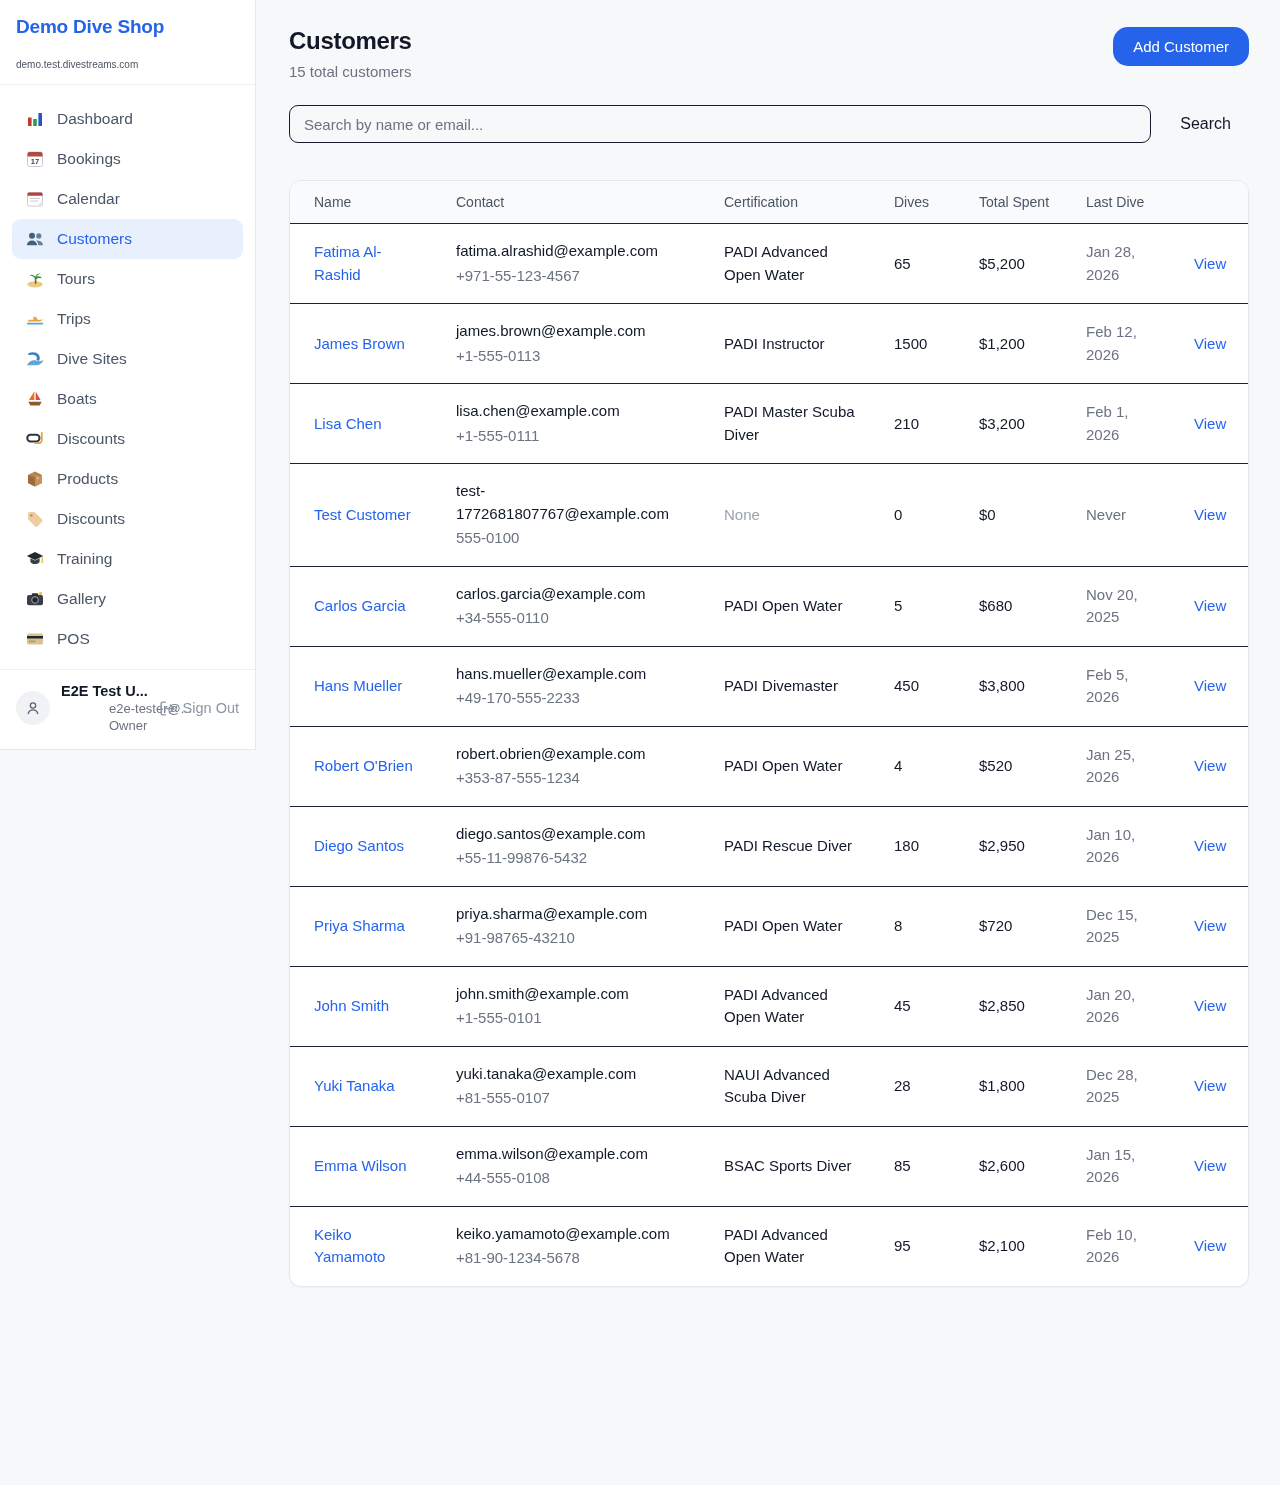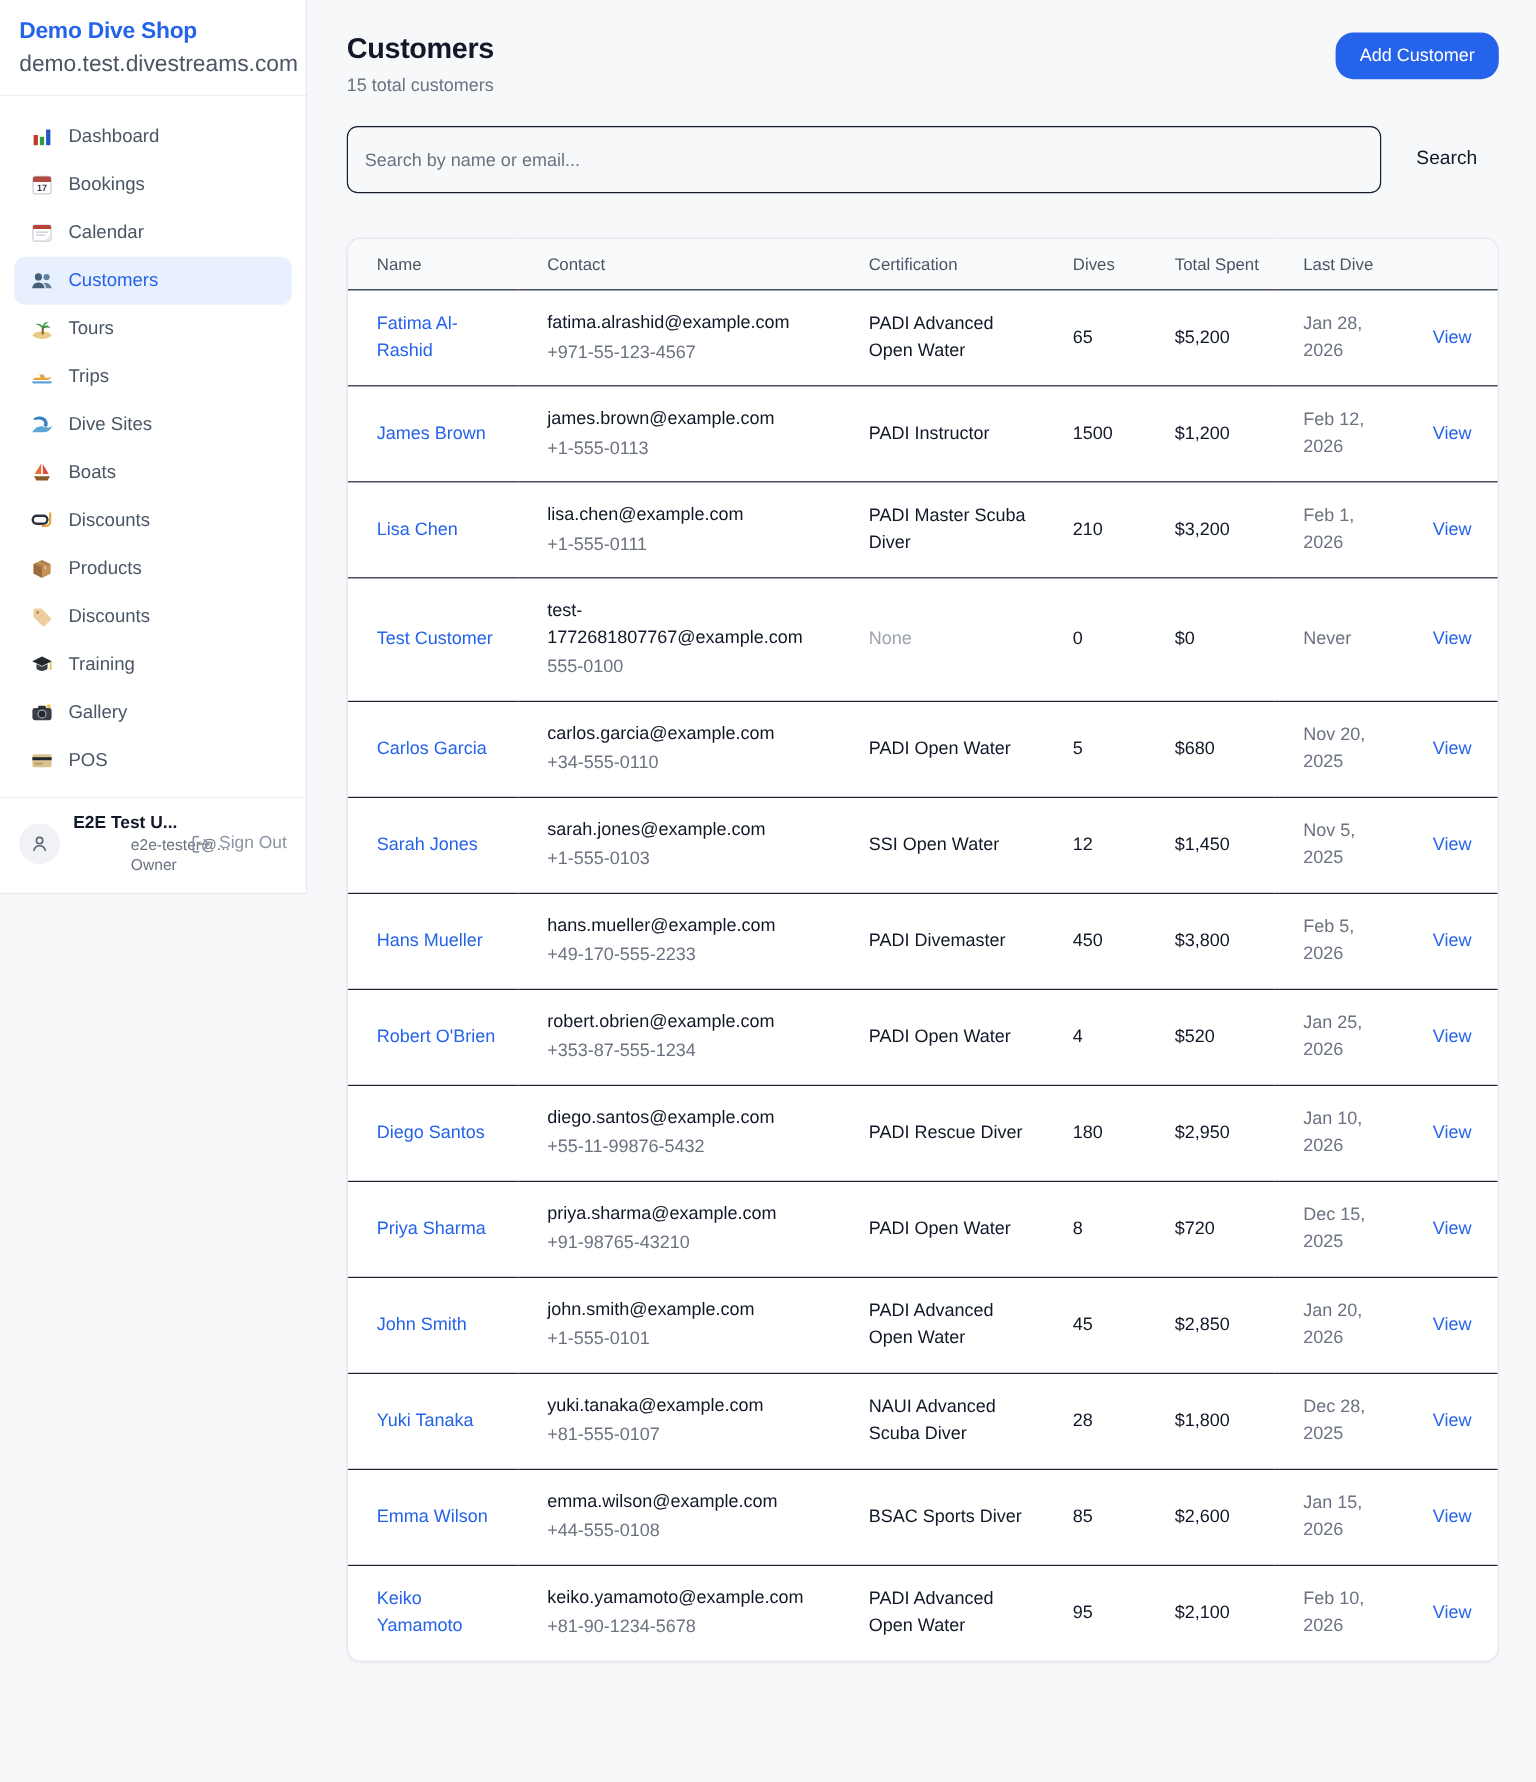--- a/index.html
+++ b/index.html
@@ -13,21 +13,21 @@
 
   
   .sidebar {
     position:absolute; left:0; top:0; width:256px;
     background:#ffffff;
     border-right:1px solid #e5e9ef;
     border-bottom:1px solid #e5e9ef;
   }
   .brand { padding:16px 16px 14px; border-bottom:1px solid #eceff3; }
   .brand-name { font-size:19px; font-weight:700; color:#2563eb; letter-spacing:-.2px; }
-  .brand-domain { margin-top:5px; font-size:19px; color:#4b5563; }
+  .brand-domain { margin-top:21px; font-size:10px; color:#4b5563; }
   .nav { padding:14px 12px 10px; }
   .nav-item {
     display:flex; align-items:center; gap:12px;
     padding:10px 13px; border-radius:9px;
     font-size:15.5px; color:#4a5565; cursor:pointer;
     margin-bottom:0;
   }
   .nav-item .icon { width:20px; height:20px; flex:0 0 20px; display:inline-flex; }
   .nav-item .icon svg { width:20px; height:20px; }
   .nav-item.active { background:#e8f0fd; color:#2563eb; }
@@ -52,21 +52,21 @@
   .page-head { display:flex; justify-content:space-between; align-items:flex-start; }
   .page-title { font-size:24px; font-weight:700; color:#111827; letter-spacing:-.3px; }
   .page-sub { margin-top:8px; font-size:15px; color:#6b7280; }
   .btn-primary {
     background:#2563eb; color:#fff; border:none; border-radius:15px;
     font-size:15px; font-weight:500; padding:11px 20px; cursor:pointer;
     font-family:inherit;
   }
   .search-row { margin-top:25px; display:flex; align-items:center; }
   .search-input {
-    flex:1; height:56px; border:1px solid #161e2e; border-radius:9px;
+    flex:1; height:38px; border:1px solid #161e2e; border-radius:9px;
     background:transparent; padding:0 14px; font-size:15px; color:#404040;
     font-family:inherit; outline:none;
   }
   .search-input::placeholder { color:#6b7280; }
   .search-btn {
     background:none; border:none; font-family:inherit; font-size:16px;
     color:#111827; margin:0 16px 0 27px; cursor:pointer; padding:4px 2px;
   }
 
   
@@ -391,32 +391,20 @@
               <span class="email">carlos.garcia@example.com</span>
               <span class="phone">+34-555-0110</span>
             </td>
             <td><span class="cert">PADI Open Water</span></td>
             <td><span class="dives">5</span></td>
             <td><span class="spent">$680</span></td>
             <td><span class="lastdive">Nov 20, 2025</span></td>
             <td><a class="view-link">View</a></td>
           </tr>
 
-          <tr>
-            <td><a class="name-link">Sarah Jones</a></td>
-            <td>
-              <span class="email">sarah.jones@example.com</span>
-              <span class="phone">+1-555-0103</span>
-            </td>
-            <td><span class="cert">SSI Open Water</span></td>
-            <td><span class="dives">12</span></td>
-            <td><span class="spent">$1,450</span></td>
-            <td><span class="lastdive">Nov 5, 2025</span></td>
-            <td><a class="view-link">View</a></td>
-          </tr>
 
           <tr>
             <td><a class="name-link">Hans Mueller</a></td>
             <td>
               <span class="email">hans.mueller@example.com</span>
               <span class="phone">+49-170-555-2233</span>
             </td>
             <td><span class="cert">PADI Divemaster</span></td>
             <td><span class="dives">450</span></td>
             <td><span class="spent">$3,800</span></td>

